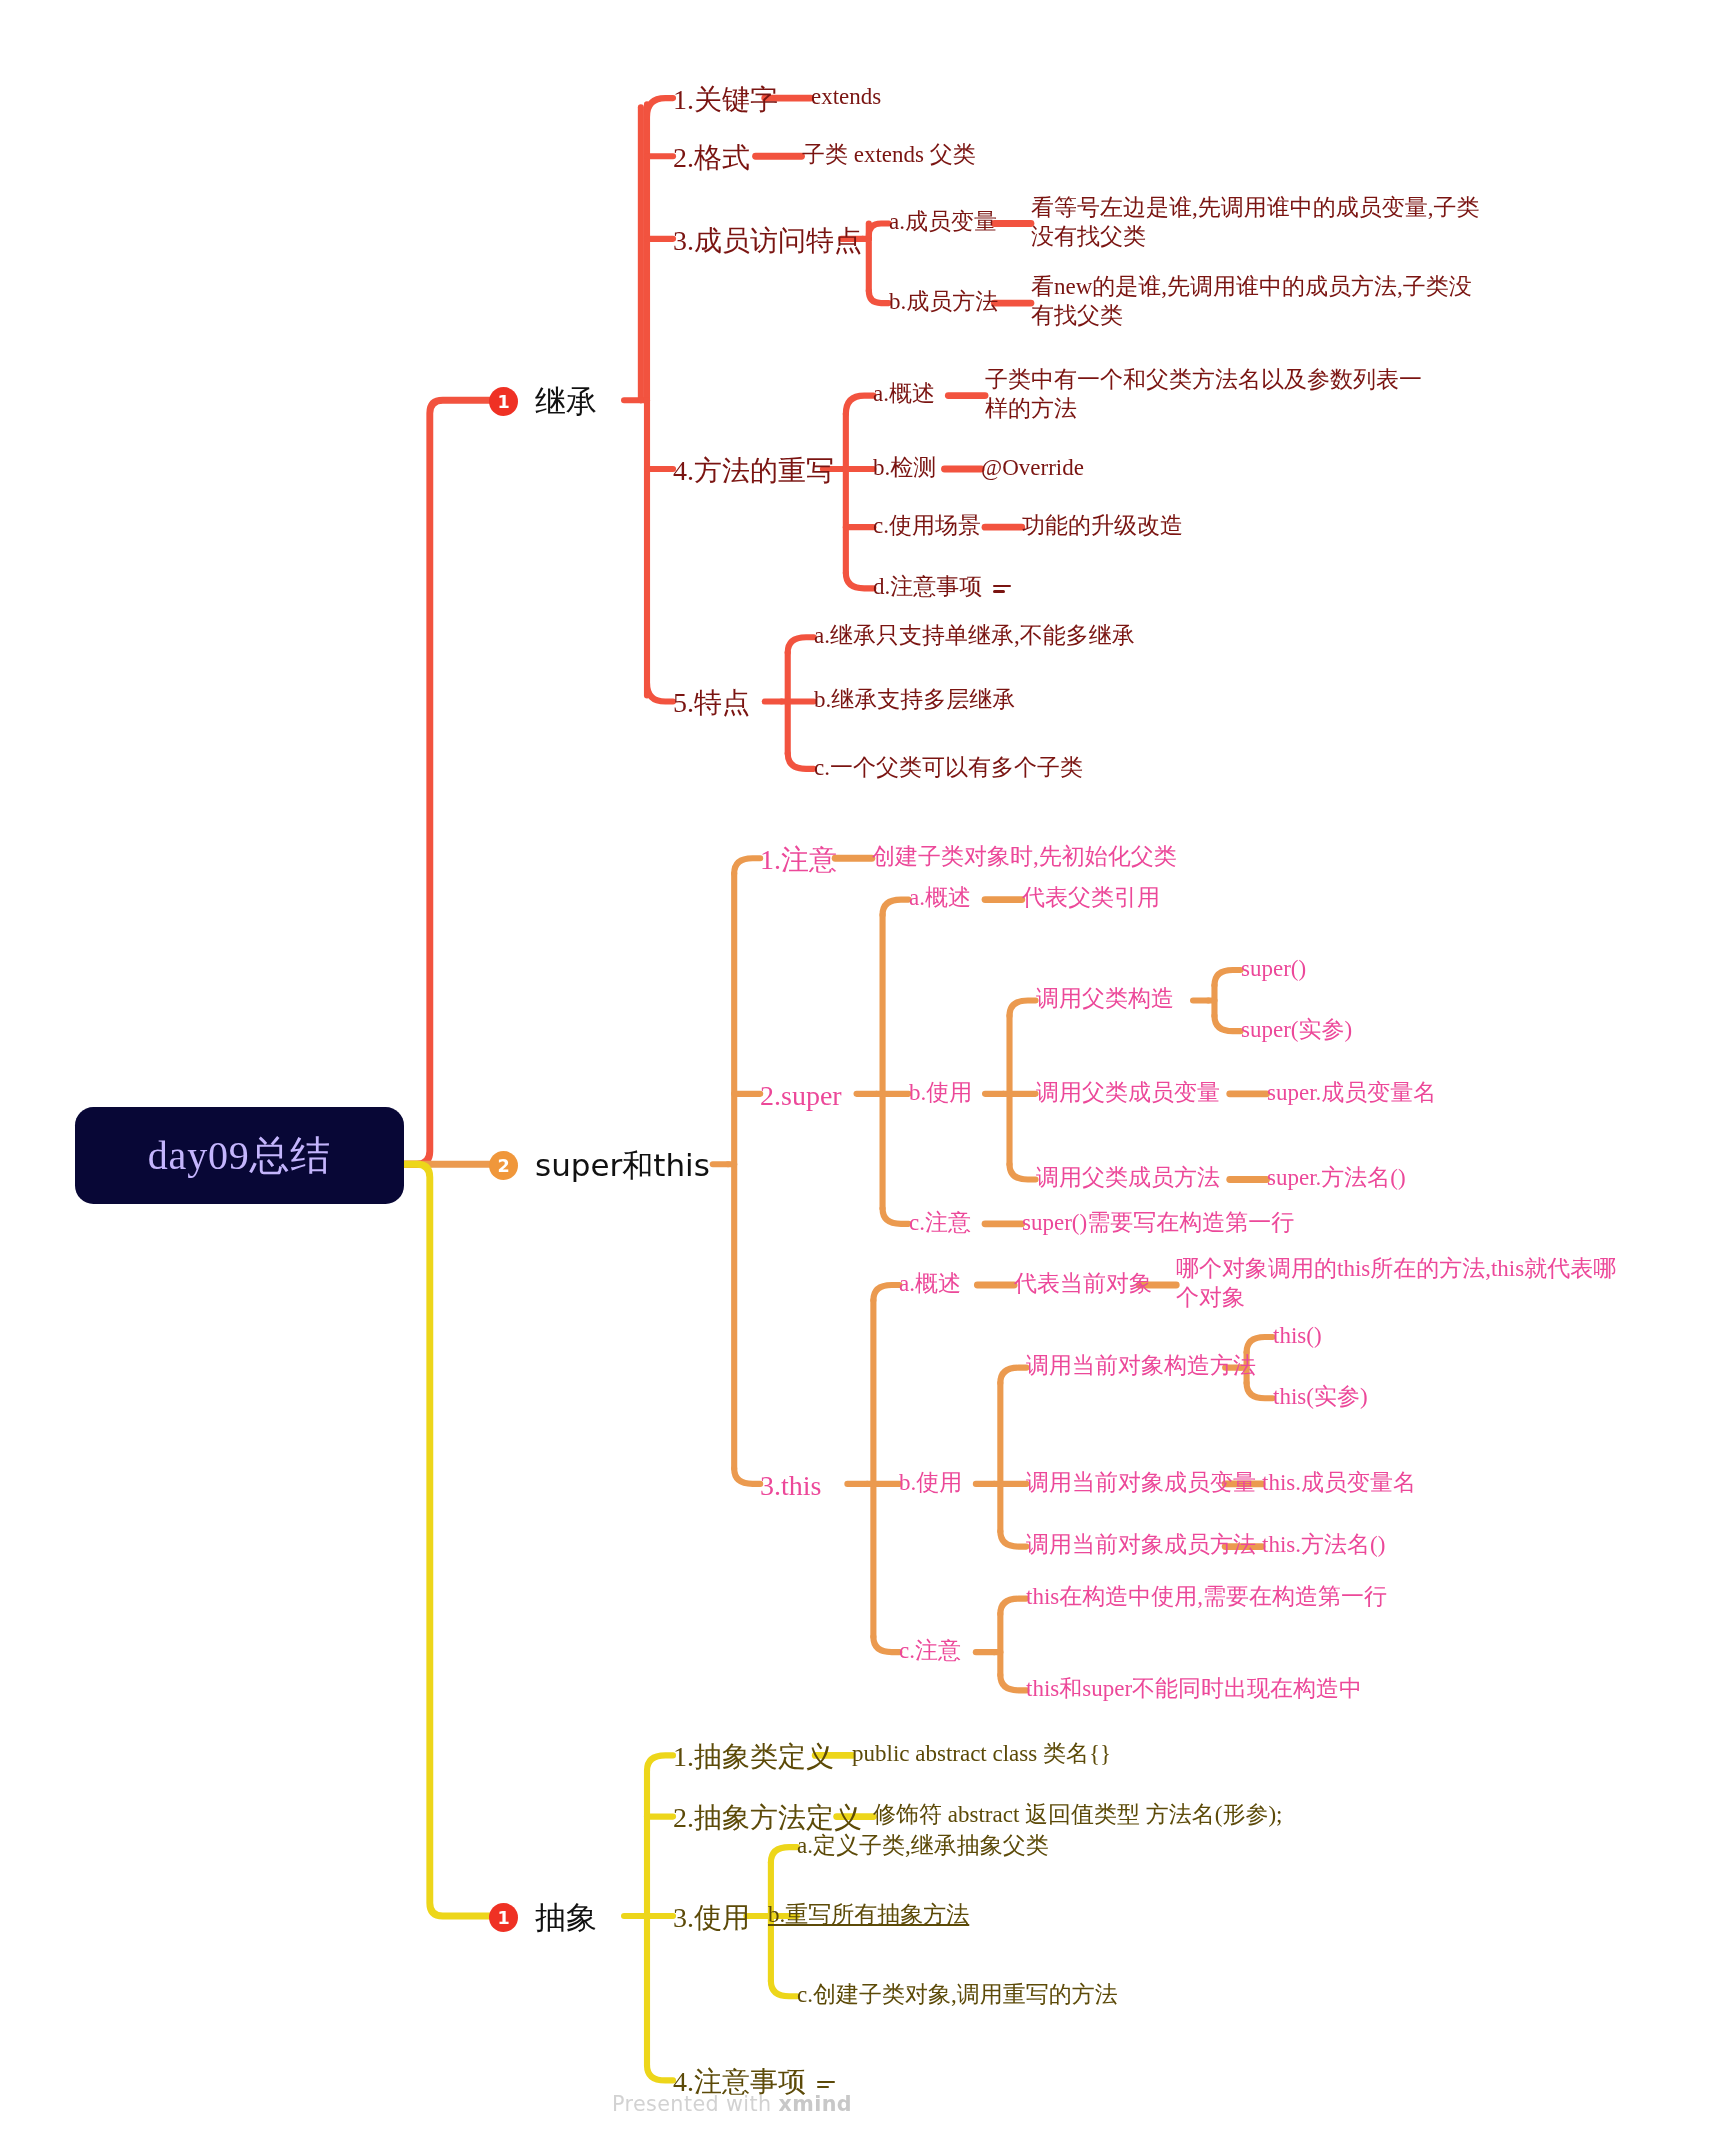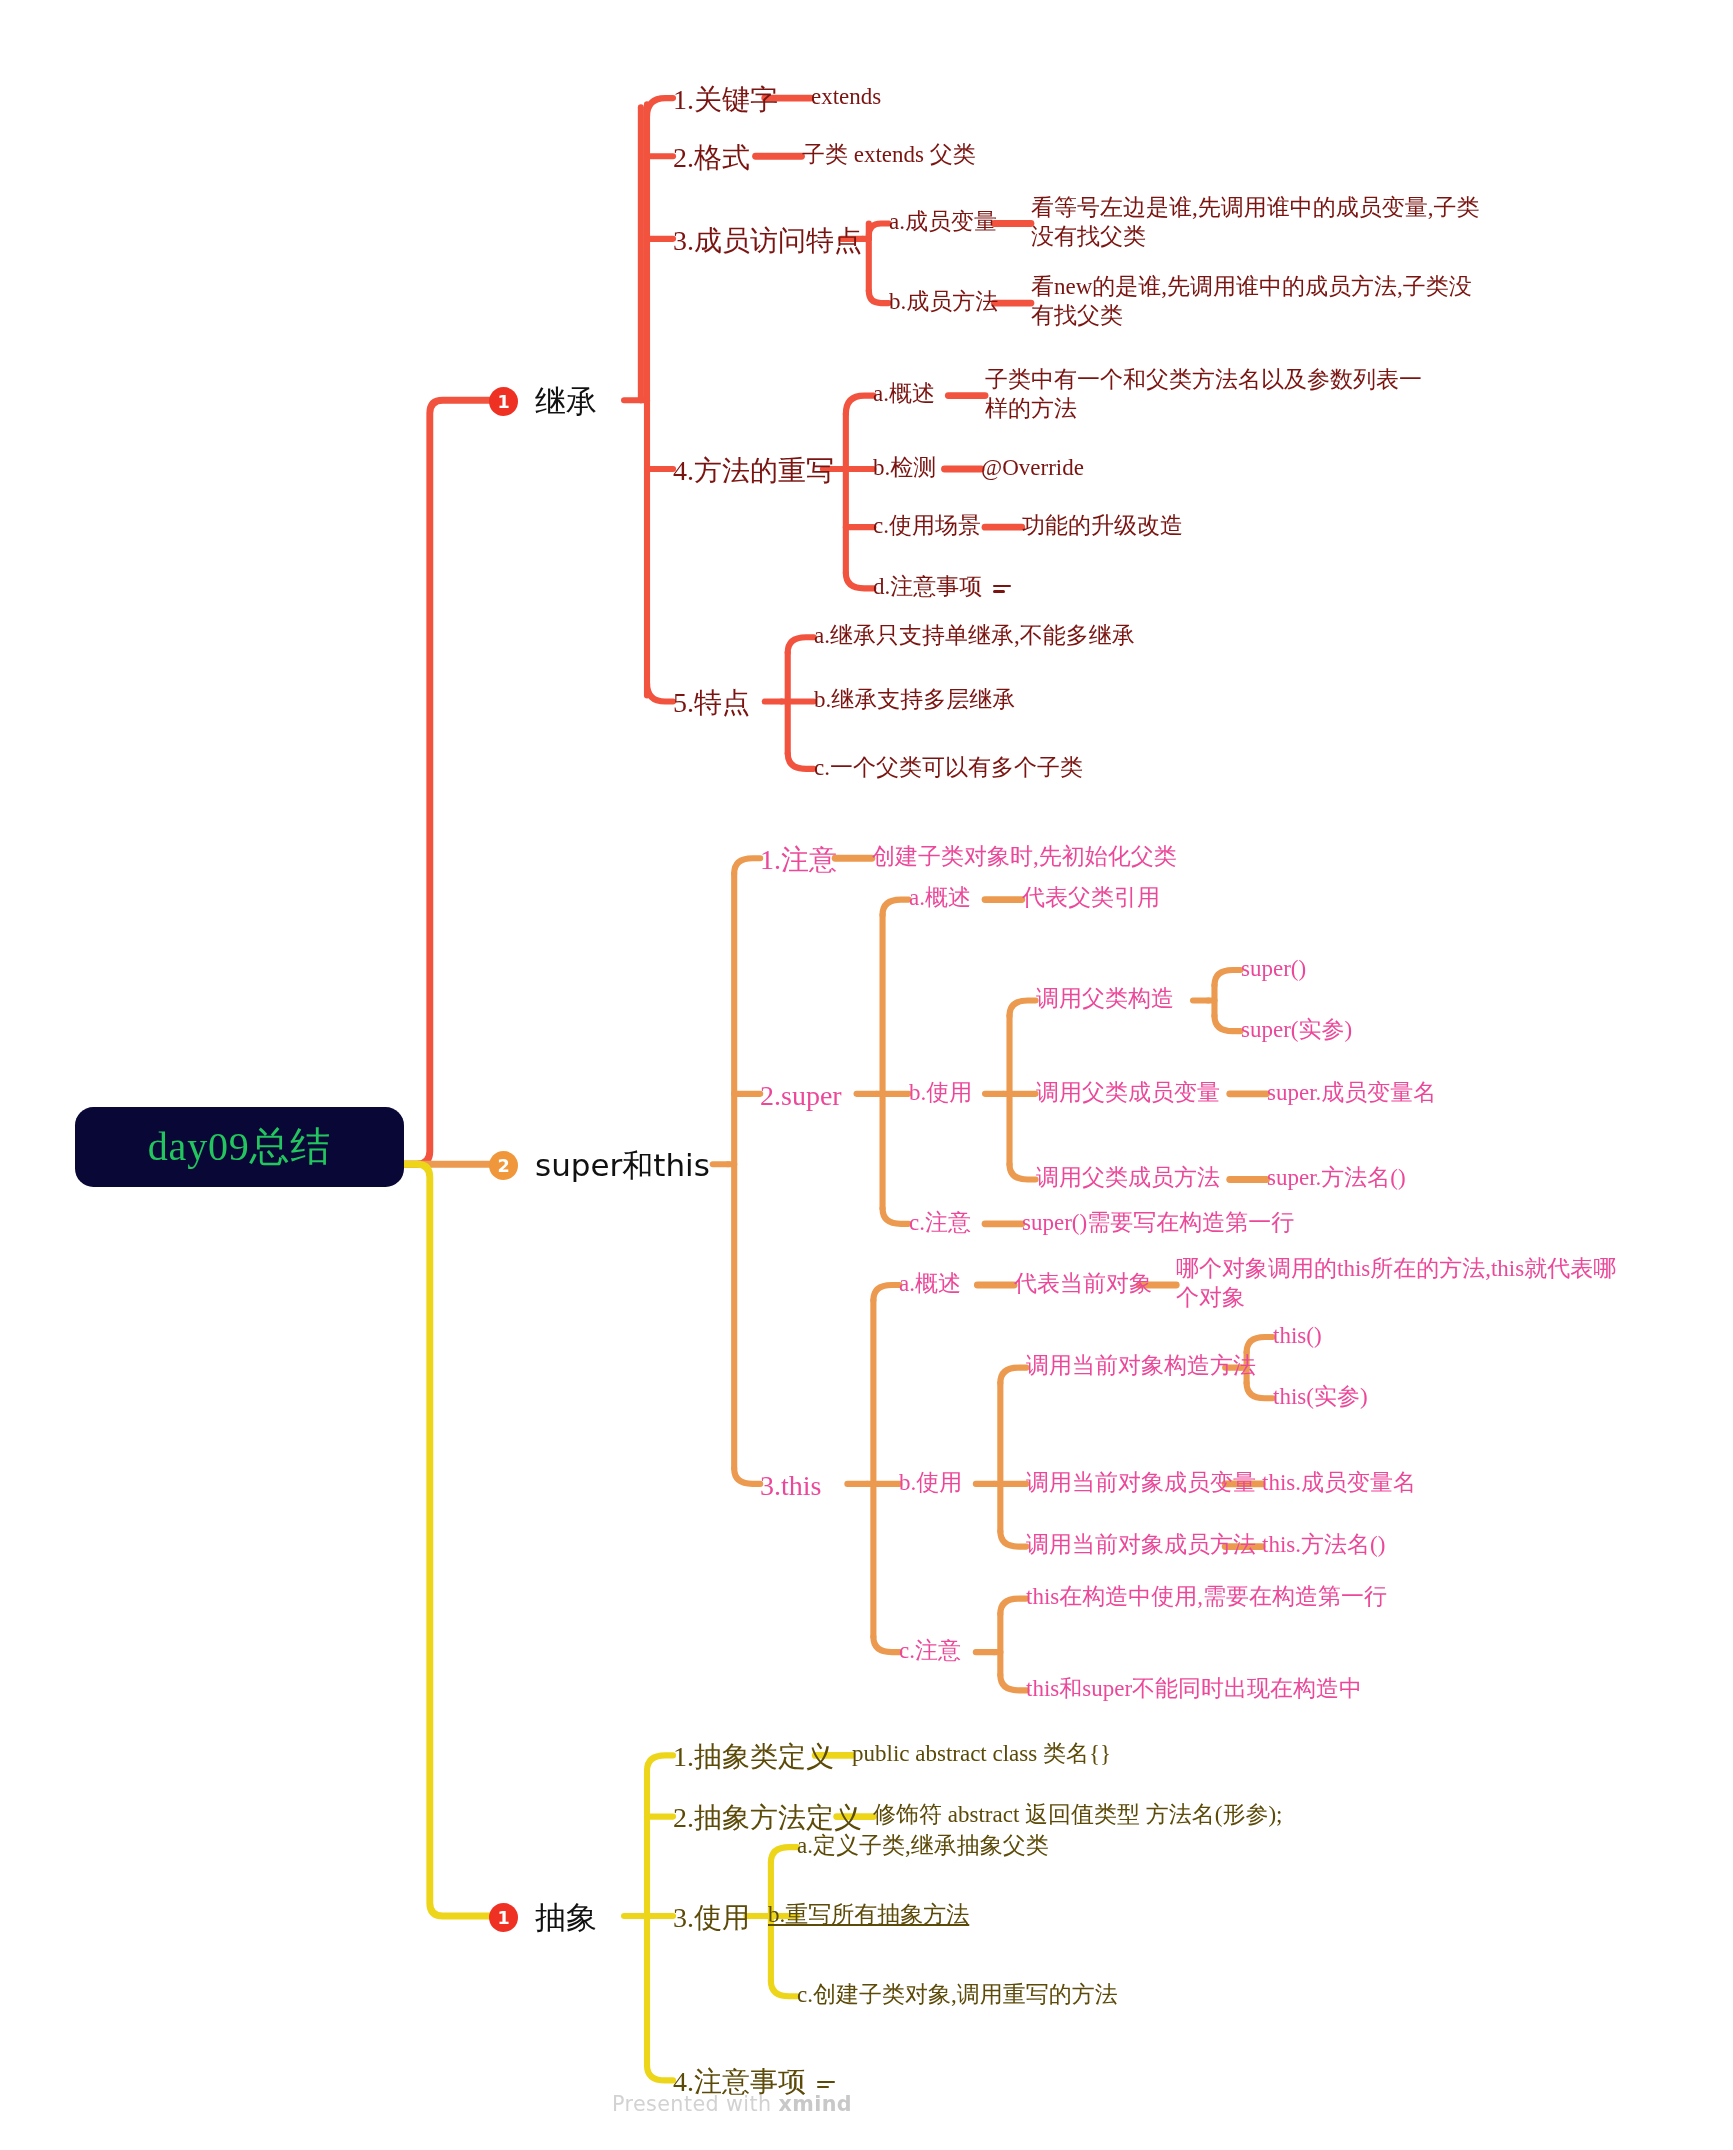--- a/index.html
+++ b/index.html
@@ -30,27 +30,27 @@
     line-height: 1.28;
   }
   .node.wrap {
     white-space: normal;
   }
   
   #root-node {
     left: 75px;
     top: 1107px;
     width: 329px;
-    height: 80px;
+    height: 97px;
     background: #080736;
     border-radius: 18.4px;
     display: flex;
     align-items: center;
     justify-content: center;
-    color: #22c55e;
+    color: #c4b5fd;
     font-size: 40px;
     letter-spacing: 0.8px;
   }
   
   .l1 {
     display: flex;
     align-items: center;
     gap: 17px;
     font-size: 31px;
     color: #111111;

